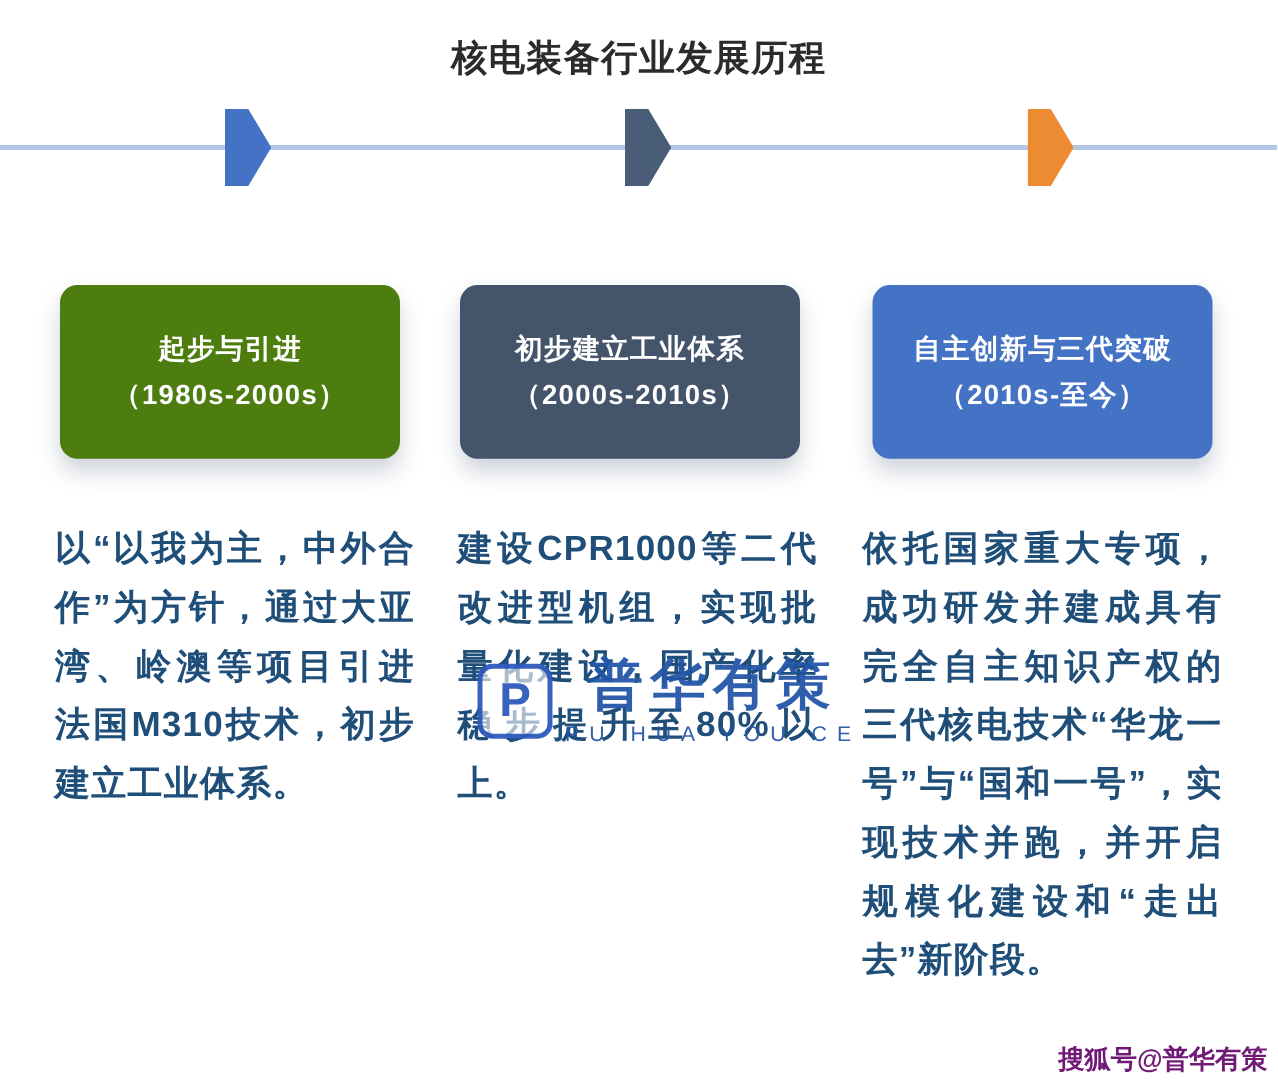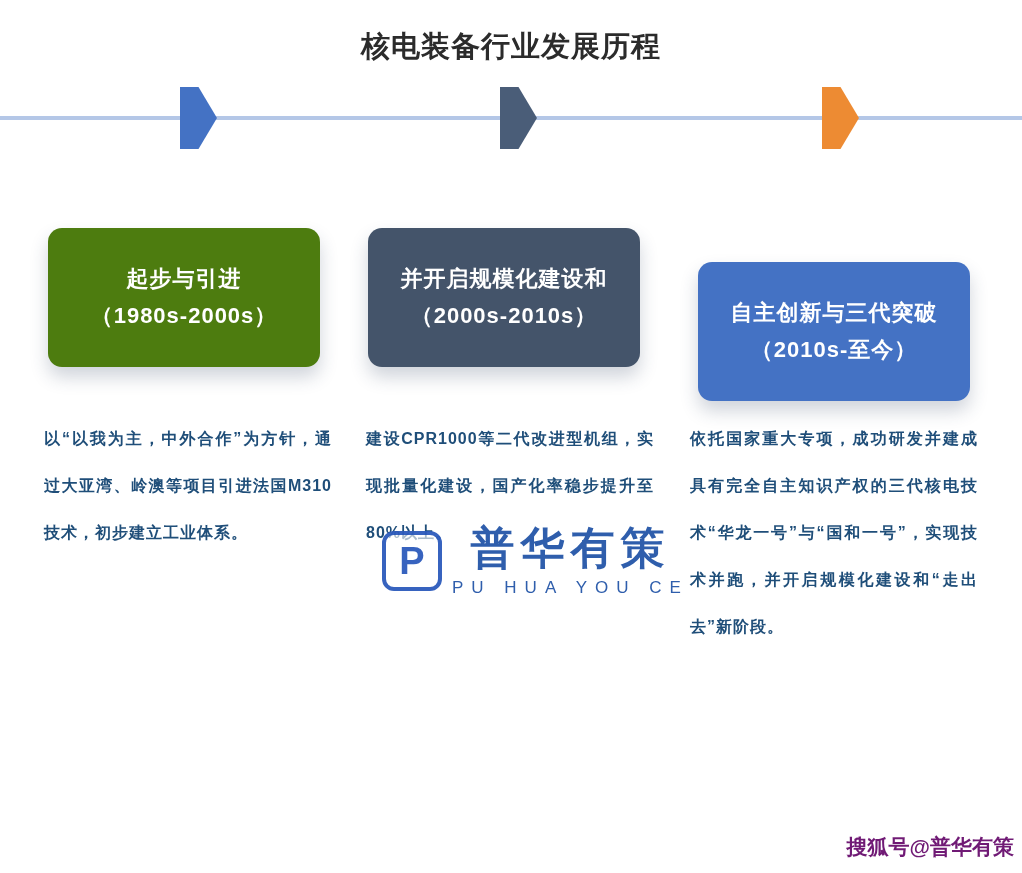--- a/index.html
+++ b/index.html
@@ -53,33 +53,33 @@
     color: #ffffff;
     display: flex;
     flex-direction: column;
     justify-content: center;
     align-items: center;
     text-align: center;
     box-shadow: 0 10px 18px rgba(40, 60, 90, 0.22);
   }
   .card-1 { left: 48px; }
   .card-2 { left: 368px; }
-  .card-3 { left: 698px; margin-top: 34px; }
+  .card-3 { left: 698px; }
   .stage-card .card-line {
     font-size: 22px;
     font-weight: bold;
     line-height: 1.65;
     letter-spacing: 1px;
   }
 
   .stage-body {
     position: absolute;
     top: 415px;
     width: 288px;
-    font-size: 16px;
+    font-size: 28px;
     font-weight: 600;
     line-height: 47px;
     letter-spacing: 1px;
     text-align: justify;
   }
   .body-1 { left: 44px; }
   .body-2 { left: 366px; }
   .body-3 { left: 690px; }
 
   .watermark {
@@ -140,21 +140,21 @@
   <div class="timeline-line" style="background-color: rgb(180, 199, 231);"></div>
   <div class="timeline-arrow arrow-1" style="background-color: rgb(68, 114, 196);"></div>
   <div class="timeline-arrow arrow-2" style="background-color: rgb(74, 93, 120);"></div>
   <div class="timeline-arrow arrow-3" style="background-color: rgb(237, 139, 51);"></div>
 
   <div class="stage-card card-1" style="background-color: #4d7c0f;">
     <div class="card-line">起步与引进</div>
     <div class="card-line">（1980s-2000s）</div>
   </div>
   <div class="stage-card card-2" style="background-color: rgb(68, 84, 106);">
-    <div class="card-line">并开启规模化建设和</div>
+    <div class="card-line">初步建立工业体系</div>
     <div class="card-line">（2000s-2010s）</div>
   </div>
   <div class="stage-card card-3" style="background-color: rgb(68, 114, 196);">
     <div class="card-line">自主创新与三代突破</div>
     <div class="card-line">（2010s-至今）</div>
   </div>
 
   <div class="stage-body body-1" style="color: rgb(31, 78, 121);">以“以我为主，中外合作”为方针，通过大亚湾、岭澳等项目引进法国M310技术，初步建立工业体系。</div>
   <div class="stage-body body-2" style="color: rgb(31, 78, 121);">建设CPR1000等二代改进型机组，实现批量化建设，国产化率稳步提升至80%以上。</div>
   <div class="stage-body body-3" style="color: rgb(31, 78, 121);">依托国家重大专项，成功研发并建成具有完全自主知识产权的三代核电技术“华龙一号”与“国和一号”，实现技术并跑，并开启规模化建设和“走出去”新阶段。</div>

